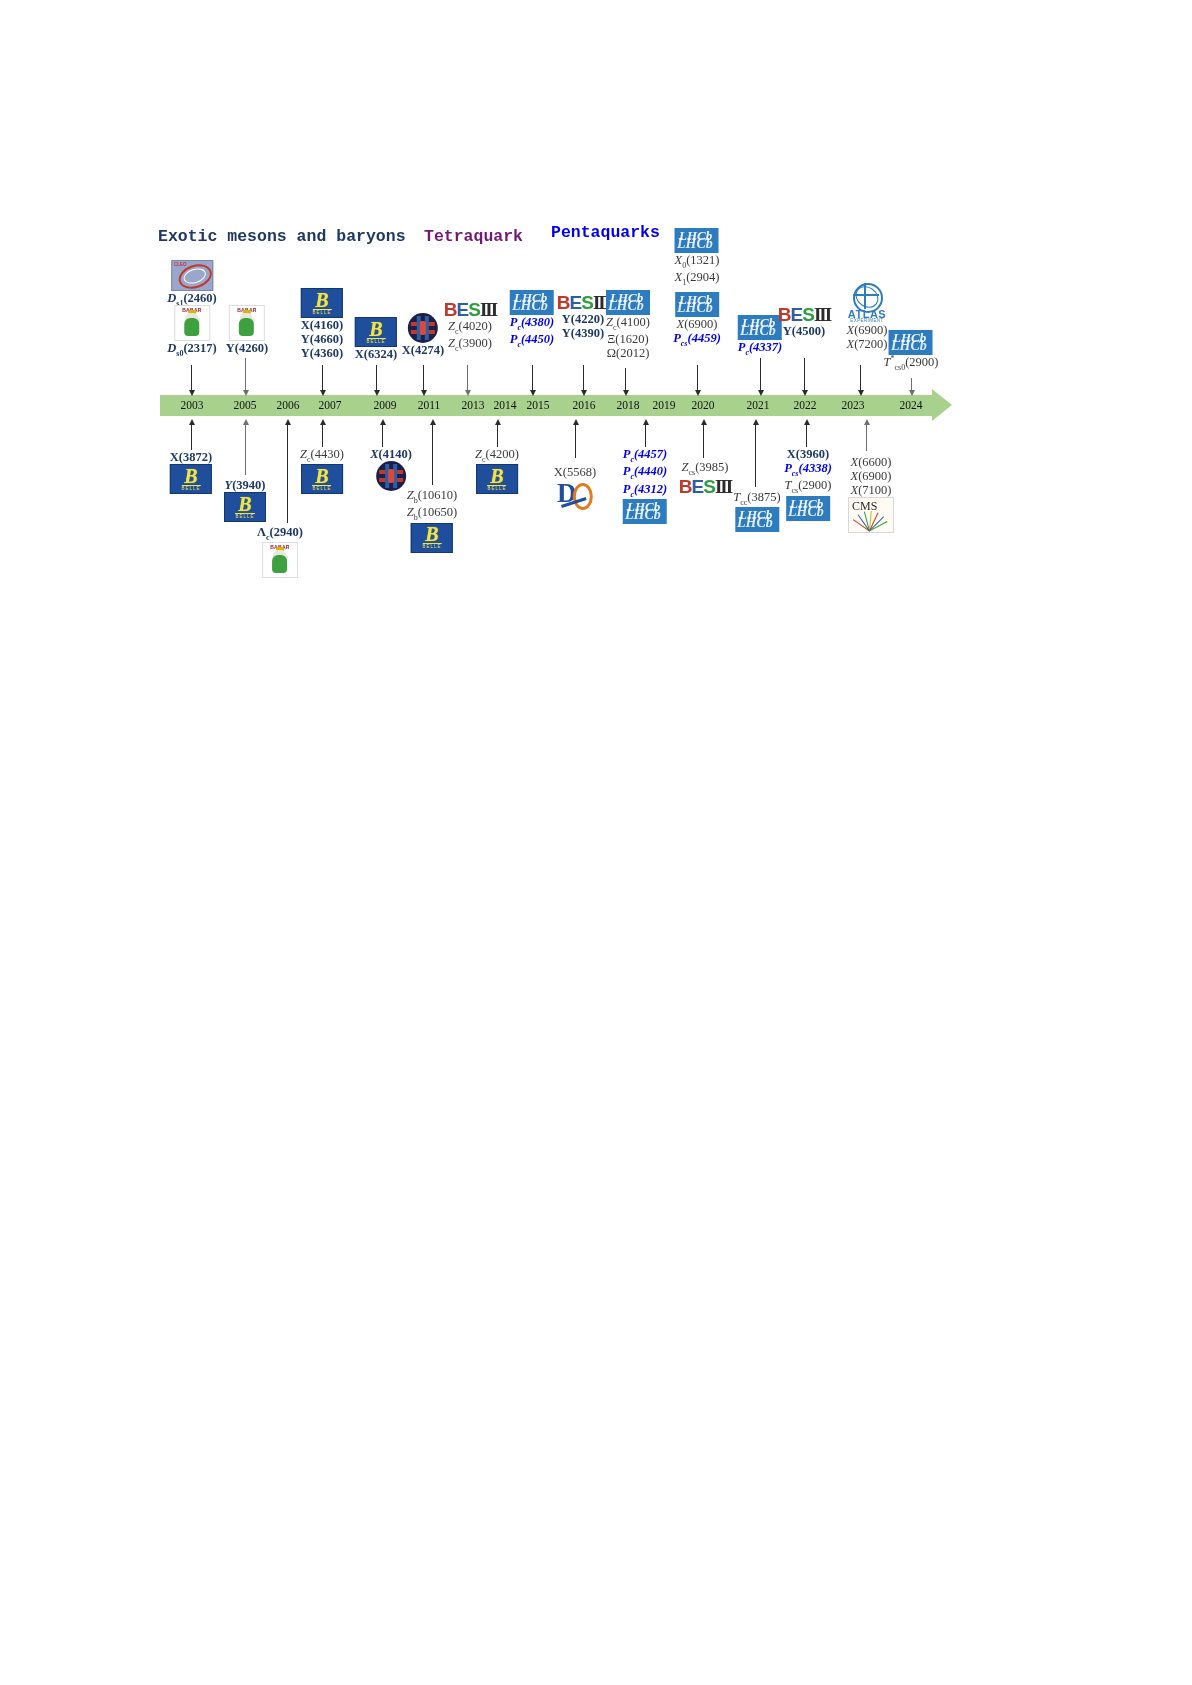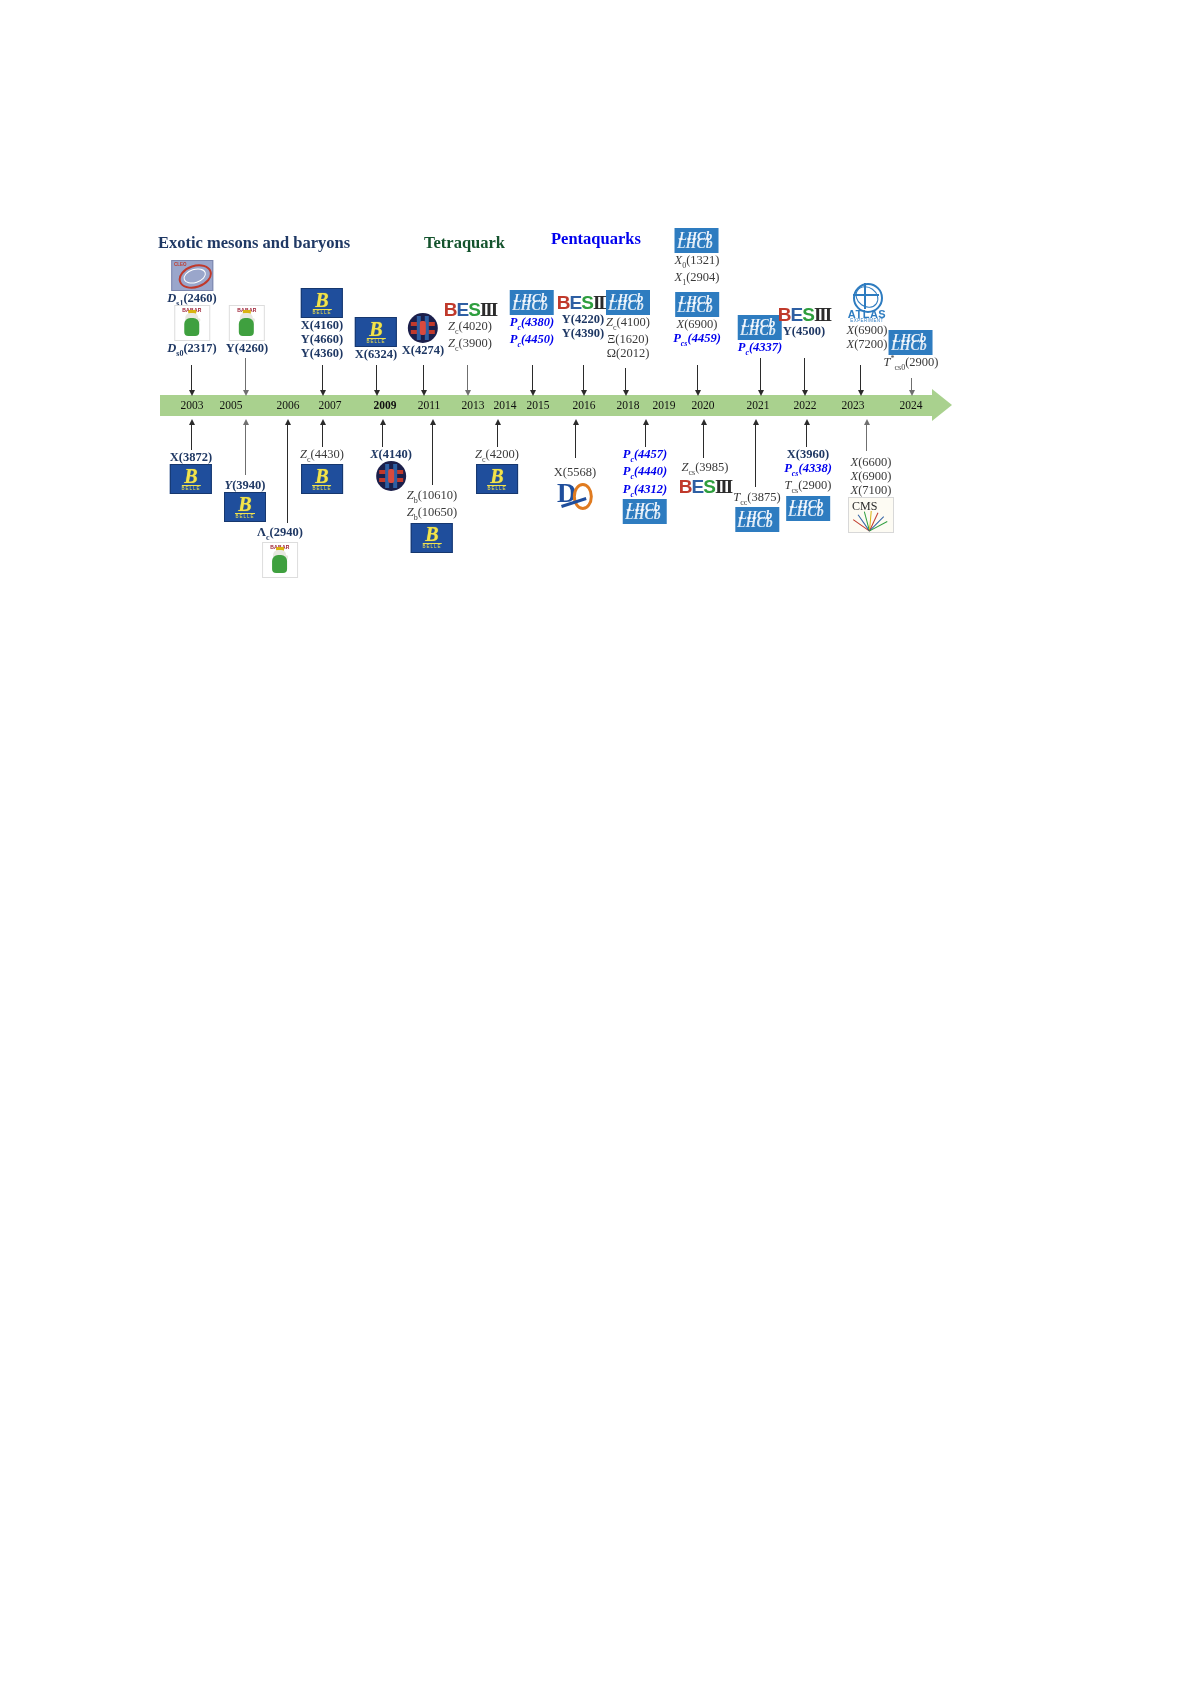--- a/index.html
+++ b/index.html
@@ -1,22 +1,22 @@
 <!DOCTYPE html>
 <html><head>
 <meta charset="utf-8">
 <style>
   html,body{margin:0;padding:0;background:#ffffff;}
   body{width:1192px;height:1685px;font-family:"Liberation Serif",serif;position:relative;overflow:hidden;}
   .stage{position:absolute;left:0;top:0;width:1192px;height:1685px;}
 
   
-  .cat{position:absolute;font-family:Liberation Serif, serif;font-weight:bold;font-size:16.5px;white-space:nowrap;margin-top:6px;}
+  .cat{position:absolute;font-family:Liberation Mono, monospace;font-weight:bold;font-size:16.5px;white-space:nowrap;}
   .cat.exotic{color:#1F3864;left:158px;top:227px;}
-  .cat.tetra{color:#14532d;left:424px;top:227px;}
+  .cat.tetra{color:#701a75;left:424px;top:227px;}
   .cat.penta{color:#0000EE;left:551px;top:223px;}
 
   
   .bar{position:absolute;left:160px;top:395px;width:775px;height:21px;background:#A9D18E;}
   .bar-tip{position:absolute;left:932px;top:389px;width:0;height:0;
            border-top:16px solid transparent;border-bottom:16px solid transparent;border-left:20px solid #A9D18E;}
   .year{position:absolute;font-family:"Liberation Serif",serif;font-size:11.5px;color:#111111;
         white-space:nowrap;transform:translateX(-50%);top:399px;}
 
   
@@ -125,24 +125,24 @@
 <div class="stage">
 
   <div class="cat exotic">Exotic mesons and baryons</div>
   <div class="cat tetra">Tetraquark</div>
   <div class="cat penta">Pentaquarks</div>
 
   <div class="bar"></div>
   <div class="bar-tip"></div>
 
   <div class="year" style="left:192px;">2003</div>
-  <div class="year" style="left:231px;text-align:center;">2005</div>
+  <div class="year" style="left:245px;text-align:center;">2005</div>
   <div class="year" style="left:288px;">2006</div>
   <div class="year" style="left:330px;">2007</div>
-  <div class="year" style="left:385px;font-weight:bold;">2009</div>
+  <div class="year" style="left:385px;">2009</div>
   <div class="year" style="left:429px;">2011</div>
   <div class="year" style="left:473px;">2013</div>
   <div class="year" style="left:505px;">2014</div>
   <div class="year" style="left:538px;">2015</div>
   <div class="year" style="left:584px;">2016</div>
   <div class="year" style="left:628px;">2018</div>
   <div class="year" style="left:664px;">2019</div>
   <div class="year" style="left:703px;">2020</div>
   <div class="year" style="left:758px;">2021</div>
   <div class="year" style="left:805px;">2022</div>

